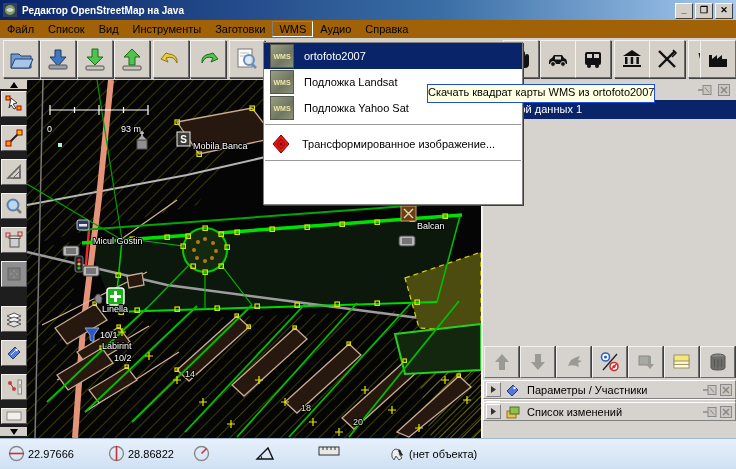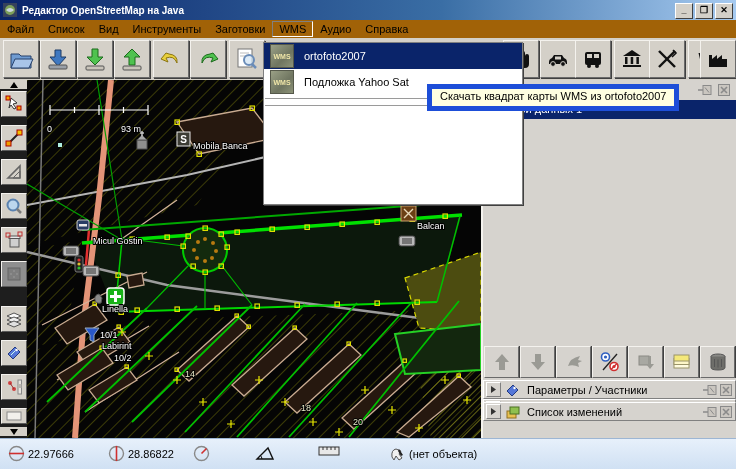--- a/index.html
+++ b/index.html
@@ -59,22 +59,22 @@
   #wmsmenu{left:263px;top:42px;width:258px;height:161px;background:#fff;
     border:1px solid #808080;box-shadow:inset 1px 1px 0 #fff, 1px 1px 0 #404040;z-index:50;}
   .wmsrow{height:26px;display:flex;align-items:center;padding-left:6px;color:#000;}
   .wmsrow.sel{background:#0a246a;color:#fff;}
   .wmsrow .txt{margin-left:10px;}
   .wmsicon{width:22px;height:22px;background:linear-gradient(135deg,#9aa086,#6f7560 60%,#8d9378);
     border:1px solid #55584a;color:#f0e6a8;font-size:7px;font-weight:bold;
     display:flex;align-items:center;justify-content:center;}
   .wmssep{height:2px;margin:3px 1px;border-top:1px solid #9a9a9a;border-bottom:1px solid #fff;}
   
-  #tooltip{left:427px;top:84px;height:17px;background:#ffffe1;border:5px solid #1d4ed8;
-    color:#000;line-height:15px;padding:0 8px;z-index:60;white-space:nowrap;}
+  #tooltip{left:427px;top:84px;height:17px;background:#ffffe1;border:1px solid #1d4ed8;
+    color:#000;line-height:15px;padding:0 0;z-index:60;white-space:nowrap;}
   
   #statusbar{left:0;top:438px;width:736px;height:31px;
     background:linear-gradient(#e7f0fb,#cfe0f3);border-top:1px solid #9db6d4;}
   .stitem{position:absolute;top:6px;display:flex;align-items:center;gap:3px;color:#000;}
   #hintfield{position:absolute;left:545px;top:4px;width:187px;height:19px;background:#fff;
     border:1px solid;border-color:#808080 #fff #fff #808080;line-height:19px;
     white-space:nowrap;overflow:hidden;text-align:right;padding:0 3px;box-sizing:border-box;color:#000;}
   svg text{font-family:"Liberation Sans",sans-serif;}
   .maplabel{fill:#fff;font-size:9px;paint-order:stroke;stroke:#000;stroke-width:2px;}
   .maplabel2{fill:#e8e8c8;font-size:9px;paint-order:stroke;stroke:#000;stroke-width:2px;}
@@ -636,23 +636,35 @@
   </div>
 </div>
 
 <div class="abs" id="wmsmenu">
   <div class="wmsrow sel">
     <span class="wmsicon">WMS</span>
     <span class="txt">ortofoto2007</span>
   </div>
   <div class="wmsrow">
     <span class="wmsicon">WMS</span>
+    <span class="txt">Подложка Landsat</span>
+  </div>
+  <div class="wmsrow">
+    <span class="wmsicon">WMS</span>
     <span class="txt">Подложка Yahoo Sat</span>
   </div>
   <div class="wmssep"></div>
+  <div class="wmsrow">
+    <svg width="22" height="22">
+      <path d="M11 2 L19 11 L11 20 L3 11 z" fill="#e01818" stroke="#700"></path>
+      <path d="M11 6 L15 11 L11 16 L7 11 z" fill="none" stroke="#900"></path>
+        <circle cx="11" cy="11" r="1.5" fill="#600"></circle>
+      </svg>
+    <span class="txt">Трансформированное изображение...</span>
+  </div>
   <div class="wmssep"></div>
 </div>
 
 <div class="abs" id="tooltip">Скачать квадрат карты WMS из ortofoto2007</div>
 
 <div class="abs" id="statusbar">
   <div class="stitem" style="left:8px">
     <svg width="17" height="17">
       <circle cx="8.5" cy="8.5" r="7" fill="none" stroke="#888" stroke-width="1.4"></circle>
       <line x1="1" y1="8.5" x2="16" y2="8.5" stroke="#d03030" stroke-width="1.6"></line>

